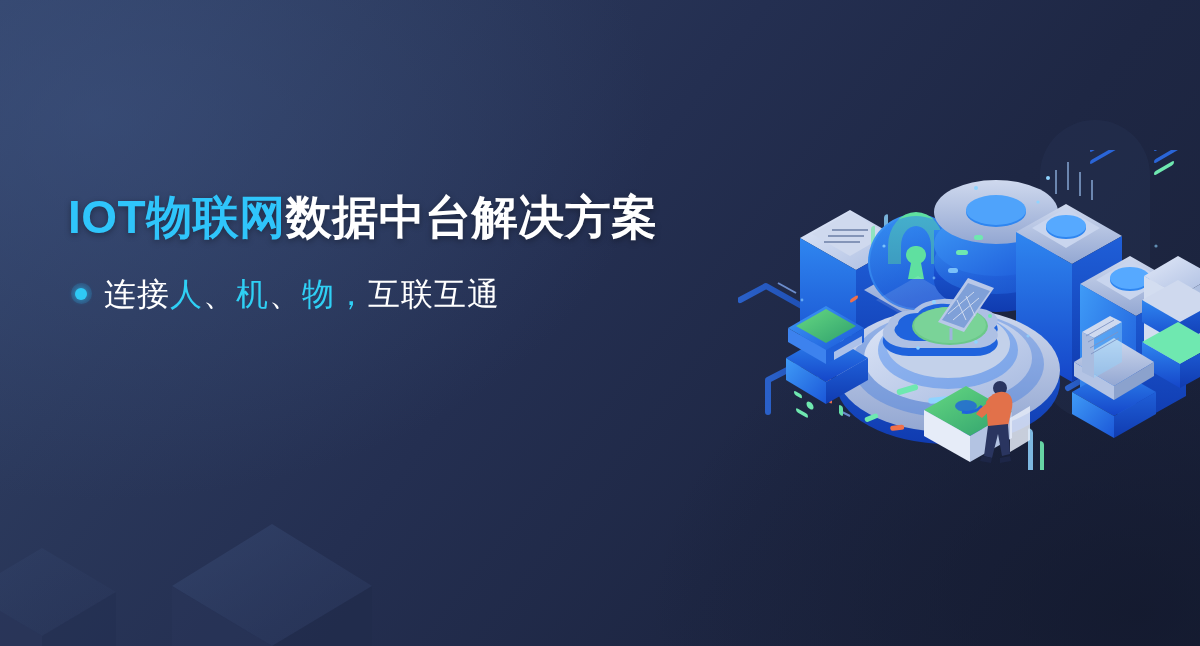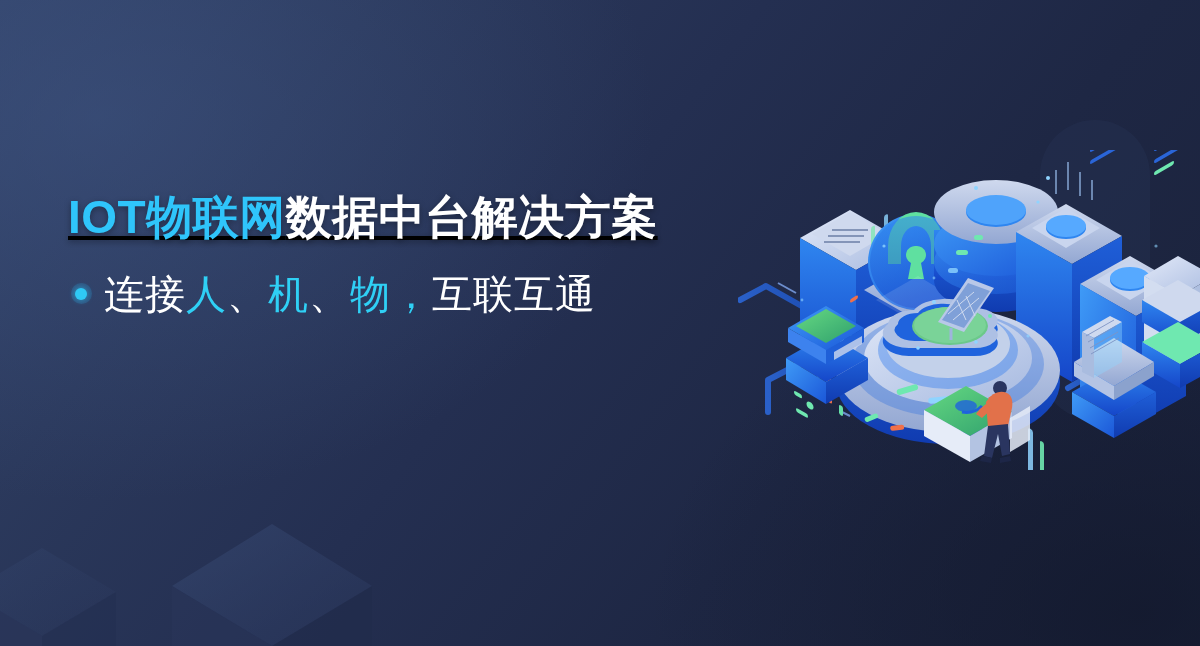--- a/index.html
+++ b/index.html
@@ -25,21 +25,20 @@
     position:absolute; left:68px; top:193px;
     width:720px;
   }
   .headline {
     font-size:46px;
     font-weight:bold;
     line-height:1.08;
     letter-spacing:0.5px;
     white-space:nowrap;
     text-shadow:0 2px 6px rgba(0,0,0,0.35);
-    text-decoration:underline;
   }
   .headline .hl-accent { color:#2fc5fb; }
   .headline .hl-main   { color:#ffffff; }
 
   .bullets { margin-top:25px; }
   .bullet-row {
     display:flex; align-items:center;
     height:52px;
     white-space:nowrap;
   }
@@ -52,21 +51,21 @@
     width:21px; height:21px; border-radius:50%;
     background:rgba(47,160,225,0.22);
     display:flex; align-items:center; justify-content:center;
   }
   .dot-inner {
     width:12px; height:12px; border-radius:50%;
     background:#2fc9f5;
     box-shadow:0 0 6px rgba(47,201,245,0.7);
   }
   .bullet-text {
-    font-size:40px;
+    font-size:32px;
     line-height:1.25;
     color:#ffffff;
     letter-spacing:1px;
     font-weight:400;
   }
   .bullet-text .em { color:#2fd0f5; }
 
   
   .illo { position:absolute; left:738px; top:150px; width:462px; height:320px; }
 </style>

